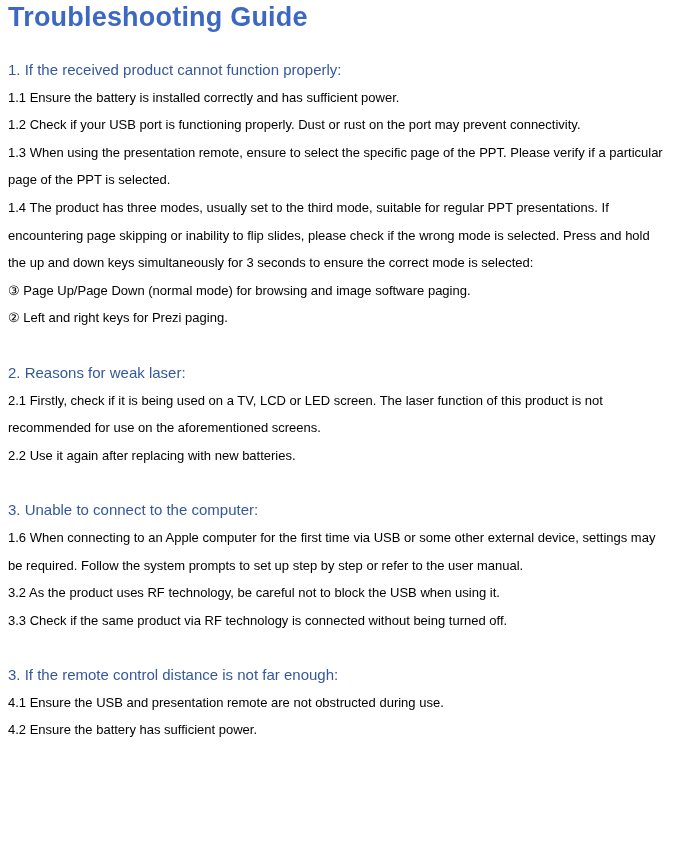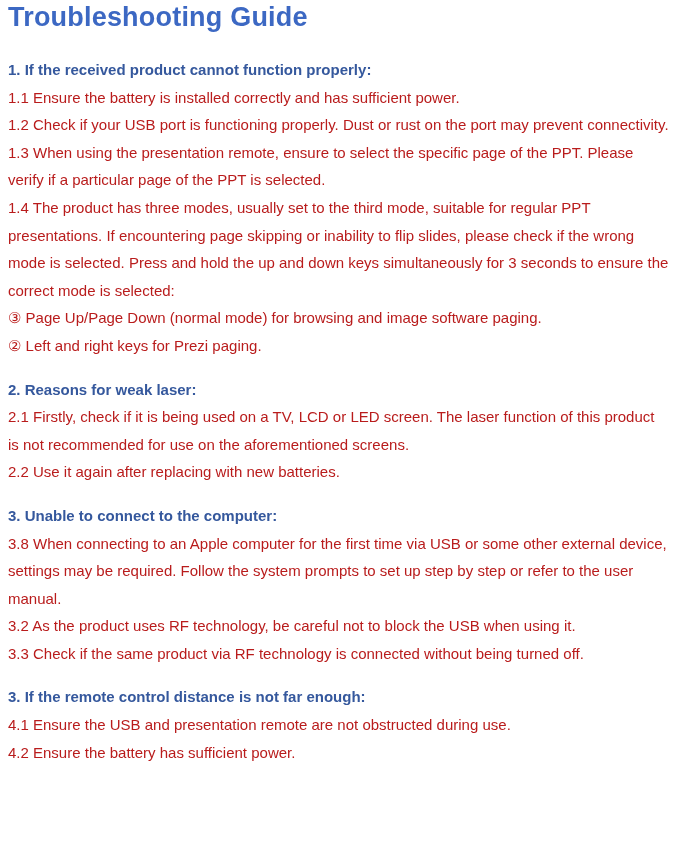--- a/index.html
+++ b/index.html
@@ -21,38 +21,38 @@
   }
   .doc-title {
     margin: 0;
     font-size: 27px;
     line-height: 33px;
     font-weight: bold;
     color: #3c68c3;
     letter-spacing: 0.2px;
   }
   .section {
-    margin-top: 16px;
+    margin-top: 27px;
   }
   .section:first-of-type {
     margin-top: 22px;
   }
   .section-heading {
     margin: 0;
     font-size: 15px;
     line-height: 27.6px;
-    font-weight: bold;
+    font-weight: normal;
     color: #35589d;
   }
   .item {
     margin: 0;
-    font-size: 15px;
+    font-size: 13px;
     line-height: 27.6px;
     font-weight: normal;
-    color: #b91c1c;
+    color: #000000;
   }
 </style>
 </head>
 <body>
 
 <div class="doc">
 
   <h1 class="doc-title">Troubleshooting Guide</h1>
 
   <div class="section">
@@ -66,21 +66,21 @@
   </div>
 
   <div class="section">
     <p class="section-heading">2. Reasons for weak laser:</p>
     <p class="item">2.1 Firstly, check if it is being used on a TV, LCD or LED screen. The laser function of this product is not recommended for use on the aforementioned screens.</p>
     <p class="item">2.2 Use it again after replacing with new batteries.</p>
   </div>
 
   <div class="section">
     <p class="section-heading">3. Unable to connect to the computer:</p>
-    <p class="item">3.8 When connecting to an Apple computer for the first time via USB or some other external device, settings may be required. Follow the system prompts to set up step by step or refer to the user manual.</p>
+    <p class="item">1.6 When connecting to an Apple computer for the first time via USB or some other external device, settings may be required. Follow the system prompts to set up step by step or refer to the user manual.</p>
     <p class="item">3.2 As the product uses RF technology, be careful not to block the USB when using it.</p>
     <p class="item">3.3 Check if the same product via RF technology is connected without being turned off.</p>
   </div>
 
   <div class="section">
     <p class="section-heading">3. If the remote control distance is not far enough:</p>
     <p class="item">4.1 Ensure the USB and presentation remote are not obstructed during use.</p>
     <p class="item">4.2 Ensure the battery has sufficient power.</p>
   </div>
 

